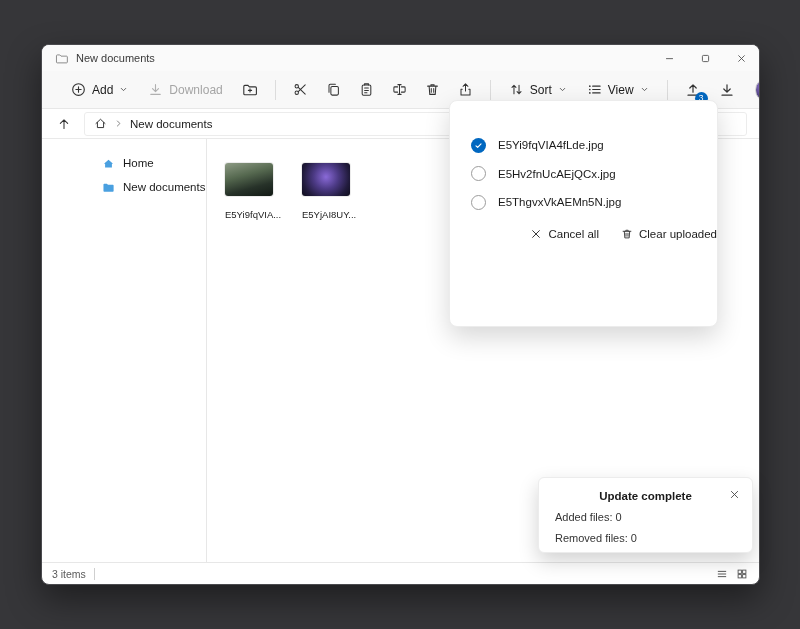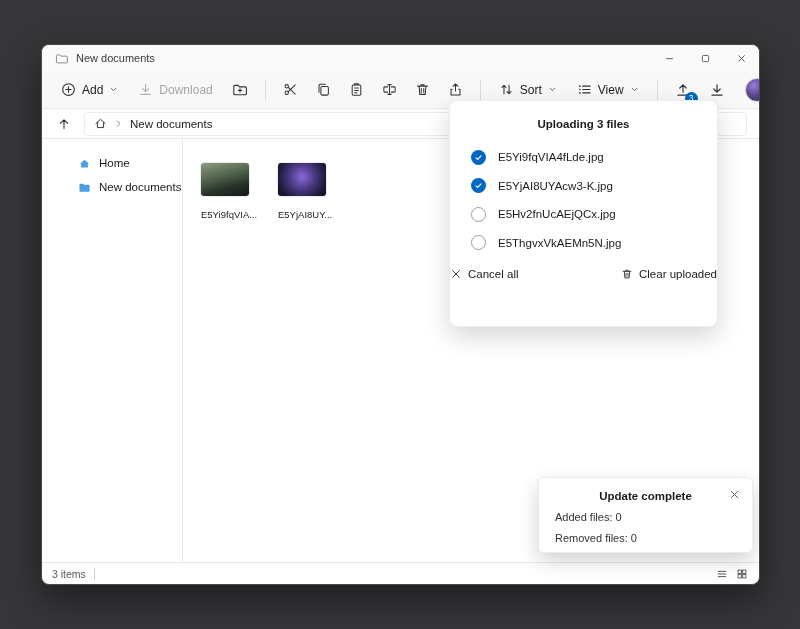--- a/index.html
+++ b/index.html
@@ -16,21 +16,21 @@
   }
 
   
   .titlebar { height:26px; flex:0 0 26px; background:#fafafa; display:flex; align-items:center; padding-left:13px; }
   .titlebar .app-icon { color:#8a7a4a; display:flex; margin-right:8px; }
   .titlebar .title { font-size:11px; color:#3a3a3a; }
   .caption-controls { margin-left:auto; display:flex; height:100%; }
   .caption-btn { width:36px; height:100%; display:flex; align-items:center; justify-content:center; color:#444; cursor:default; }
 
   
-  .toolbar { height:38px; flex:0 0 38px; background:#f8f8f8; border-bottom:1px solid #e7e7e7; display:flex; align-items:center; padding:0 10px; gap:2px; }
+  .toolbar { height:38px; flex:0 0 38px; background:#f8f8f8; border-bottom:1px solid #e7e7e7; display:flex; align-items:center; padding:0 20px; gap:2px; }
   .tb-btn { display:flex; align-items:center; gap:6px; height:30px; padding:0 9px; border-radius:4px; font-size:12px; color:#1b1b1b; background:transparent; border:none; }
   .tb-btn .chev { color:#555; display:flex; }
   .tb-btn.icon-only { padding:0 8px; }
   .tb-btn.disabled { color:#a5a5a5; }
   .tb-divider { width:1px; height:20px; background:#dcdcdc; margin:0 7px; flex:0 0 1px; }
   .tb-icon { display:flex; color:#333; }
   .tb-btn.disabled .tb-icon { color:#b0b0b0; }
   .upload-btn { position:relative; }
   .badge {
     position:absolute; right:1px; bottom:0px; width:13px; height:13px; border-radius:50%;
@@ -45,21 +45,21 @@
   
   .crumbbar { height:30px; flex:0 0 30px; background:#ffffff; border-bottom:1px solid #e9e9e9; display:flex; align-items:center; padding:0 12px; gap:10px; }
   .nav-up { display:flex; color:#333; padding:3px; border-radius:4px; }
   .address-box { flex:1; height:24px; border:1px solid #ececec; border-radius:3px; display:flex; align-items:center; padding:0 9px; gap:7px; background:#fff; }
   .crumb-home { display:flex; color:#333; }
   .crumb-sep { display:flex; color:#777; }
   .crumb-label { font-size:11.5px; color:#1b1b1b; }
 
   
   .body-row { flex:1; display:flex; min-height:0; }
-  .sidebar { width:141px; flex:0 0 141px; border-right:1px solid #e7e7e7; padding-top:12px; }
+  .sidebar { width:141px; flex:0 0 141px; border-right:1px solid #e7e7e7; padding-top:12px;margin-left:24px; }
   .side-item { display:flex; align-items:center; gap:8px; height:24px; padding-left:36px; font-size:11.5px; color:#1b1b1b; border-radius:4px; }
   .side-icon { display:flex; color:#2f8adb; }
 
   .main { flex:1; position:relative; background:#fff; }
   .files-row { position:absolute; left:18px; top:24px; display:flex; gap:15px; }
   .file-tile { width:62px; display:flex; flex-direction:column; align-items:flex-start; }
   .thumb { width:48px; height:33px; border-radius:3px; box-shadow:0 0 0 1px rgba(0,0,0,.08); }
   .thumb-1 { background:linear-gradient(165deg,#8d9b84 0%,#55684f 38%,#273229 70%,#121a15 100%); }
   .thumb-2 { background:radial-gradient(circle at 50% 42%, #8a6ad8 0%, #4c3a85 40%, #211b3c 75%, #0f0d1c 100%); }
   .file-label { margin-top:13px; font-size:9.5px; color:#1b1b1b; white-space:nowrap; }
@@ -76,21 +76,21 @@
     background:#fff; border:1px solid #ececec; border-radius:8px;
     box-shadow:0 10px 26px rgba(0,0,0,.16); z-index:6; padding-top:17px;
   }
   .upload-title { text-align:center; font-size:11.5px; font-weight:bold; color:#1b1b1b; }
   .upload-list { margin-top:13px; }
   .upload-item { display:flex; align-items:center; gap:12px; height:28.5px; padding-left:21px; }
   .status-circle { width:15px; height:15px; border-radius:50%; display:flex; align-items:center; justify-content:center; flex:0 0 15px; }
   .upload-item.done .status-circle { background:var(--accent,#0067c0); color:#fff; }
   .upload-item.pending .status-circle { border:1.5px solid #9c9c9c; }
   .upload-name { font-size:11.5px; color:#1b1b1b; }
-  .upload-footer { margin-top:11px; display:flex; justify-content:space-between; gap:42px; }
+  .upload-footer { margin-top:11px; display:flex; justify-content:flex-end; gap:22px; }
   .panel-action { display:flex; align-items:center; gap:6px; font-size:11.5px; color:#1b1b1b; }
   .panel-action .tb-icon { color:#333; }
 
   
   .toast {
     position:absolute; left:538px; top:477px; width:215px; height:76px;
     background:#fff; border:1px solid #ececec; border-radius:6px;
     box-shadow:0 8px 20px rgba(0,0,0,.18); z-index:6; padding:12px 16px 0 16px;
   }
   .toast-title { text-align:center; font-size:11.5px; font-weight:bold; color:#1b1b1b; }
@@ -340,37 +340,28 @@
               <rect x="8.8" y="2.8" width="4.4" height="4.4"></rect>
               <rect x="2.8" y="8.8" width="4.4" height="4.4"></rect>
               <rect x="8.8" y="8.8" width="4.4" height="4.4"></rect>
             </svg>
         </span>
       </span>
     </div>
   </div>
 
   <div class="upload-panel">
-    <div class="upload-title">Uploading 3 files</div>
     <div class="upload-list">
       <div class="upload-item done">
         <span class="status-circle">
           <svg width="9" height="9" viewBox="0 0 16 16" fill="none" stroke="currentColor" stroke-width="2" stroke-linecap="round" stroke-linejoin="round">
               <path d="M3.5 8.5l3 3 6-6.5"></path>
             </svg>
         </span>
         <span class="upload-name">E5Yi9fqVIA4fLde.jpg</span>
-      </div>
-      <div class="upload-item done">
-        <span class="status-circle">
-          <svg width="9" height="9" viewBox="0 0 16 16" fill="none" stroke="currentColor" stroke-width="2" stroke-linecap="round" stroke-linejoin="round">
-              <path d="M3.5 8.5l3 3 6-6.5"></path>
-            </svg>
-        </span>
-        <span class="upload-name">E5YjAI8UYAcw3-K.jpg</span>
       </div>
       <div class="upload-item pending">
         <span class="status-circle">
           
         </span>
         <span class="upload-name">E5Hv2fnUcAEjQCx.jpg</span>
       </div>
       <div class="upload-item pending">
         <span class="status-circle">
           

